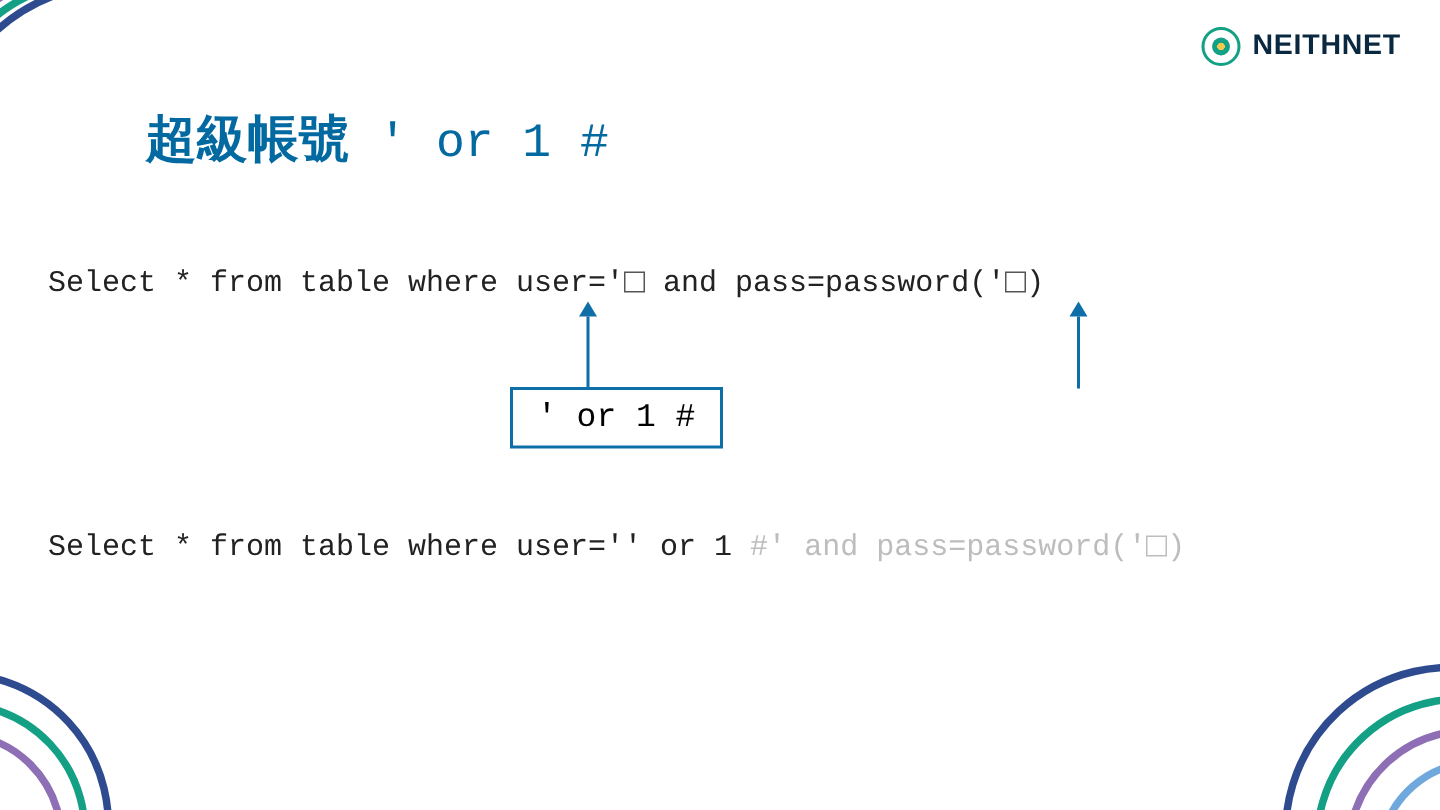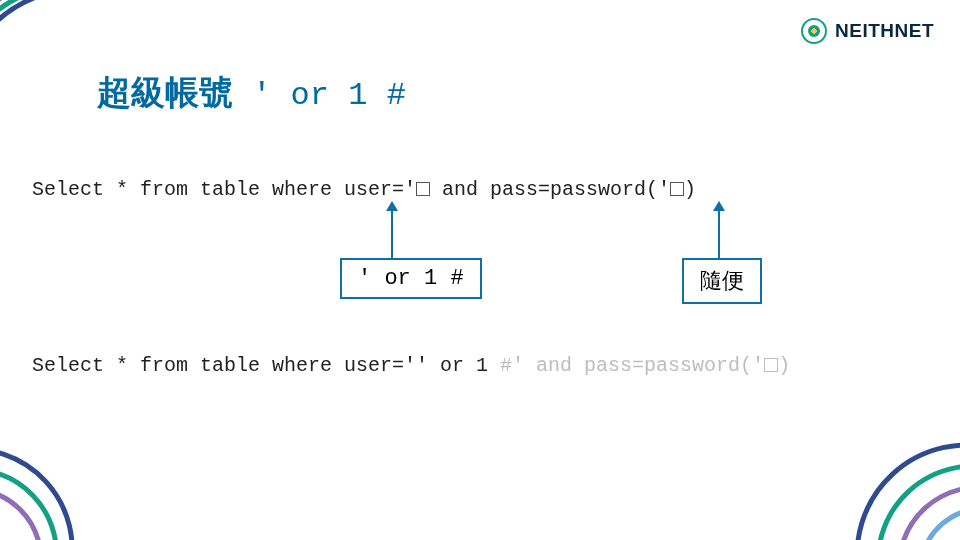--- a/index.html
+++ b/index.html
@@ -215,20 +215,19 @@
     <div class="arrow-head-up"></div>
     <div class="arrow-line"></div>
   </div>
 
   <div class="arrow2">
     <div class="arrow-head-up"></div>
     <div class="arrow-line"></div>
   </div>
 
   <div class="inj-box inj1 mono">' or 1 #</div>
-  <div class="inj-box inj2">隨便</div>
 
   <div class="dots"></div>
 
   <div class="line2 mono"><span>Select * from table where user='' or 1 </span><span class="commented">#' and pass=password('</span><span class="ph commented" style="border-color:#bdbdbd"></span><span class="commented">)</span></div>
 
 
 </div>
 
 </body></html>

